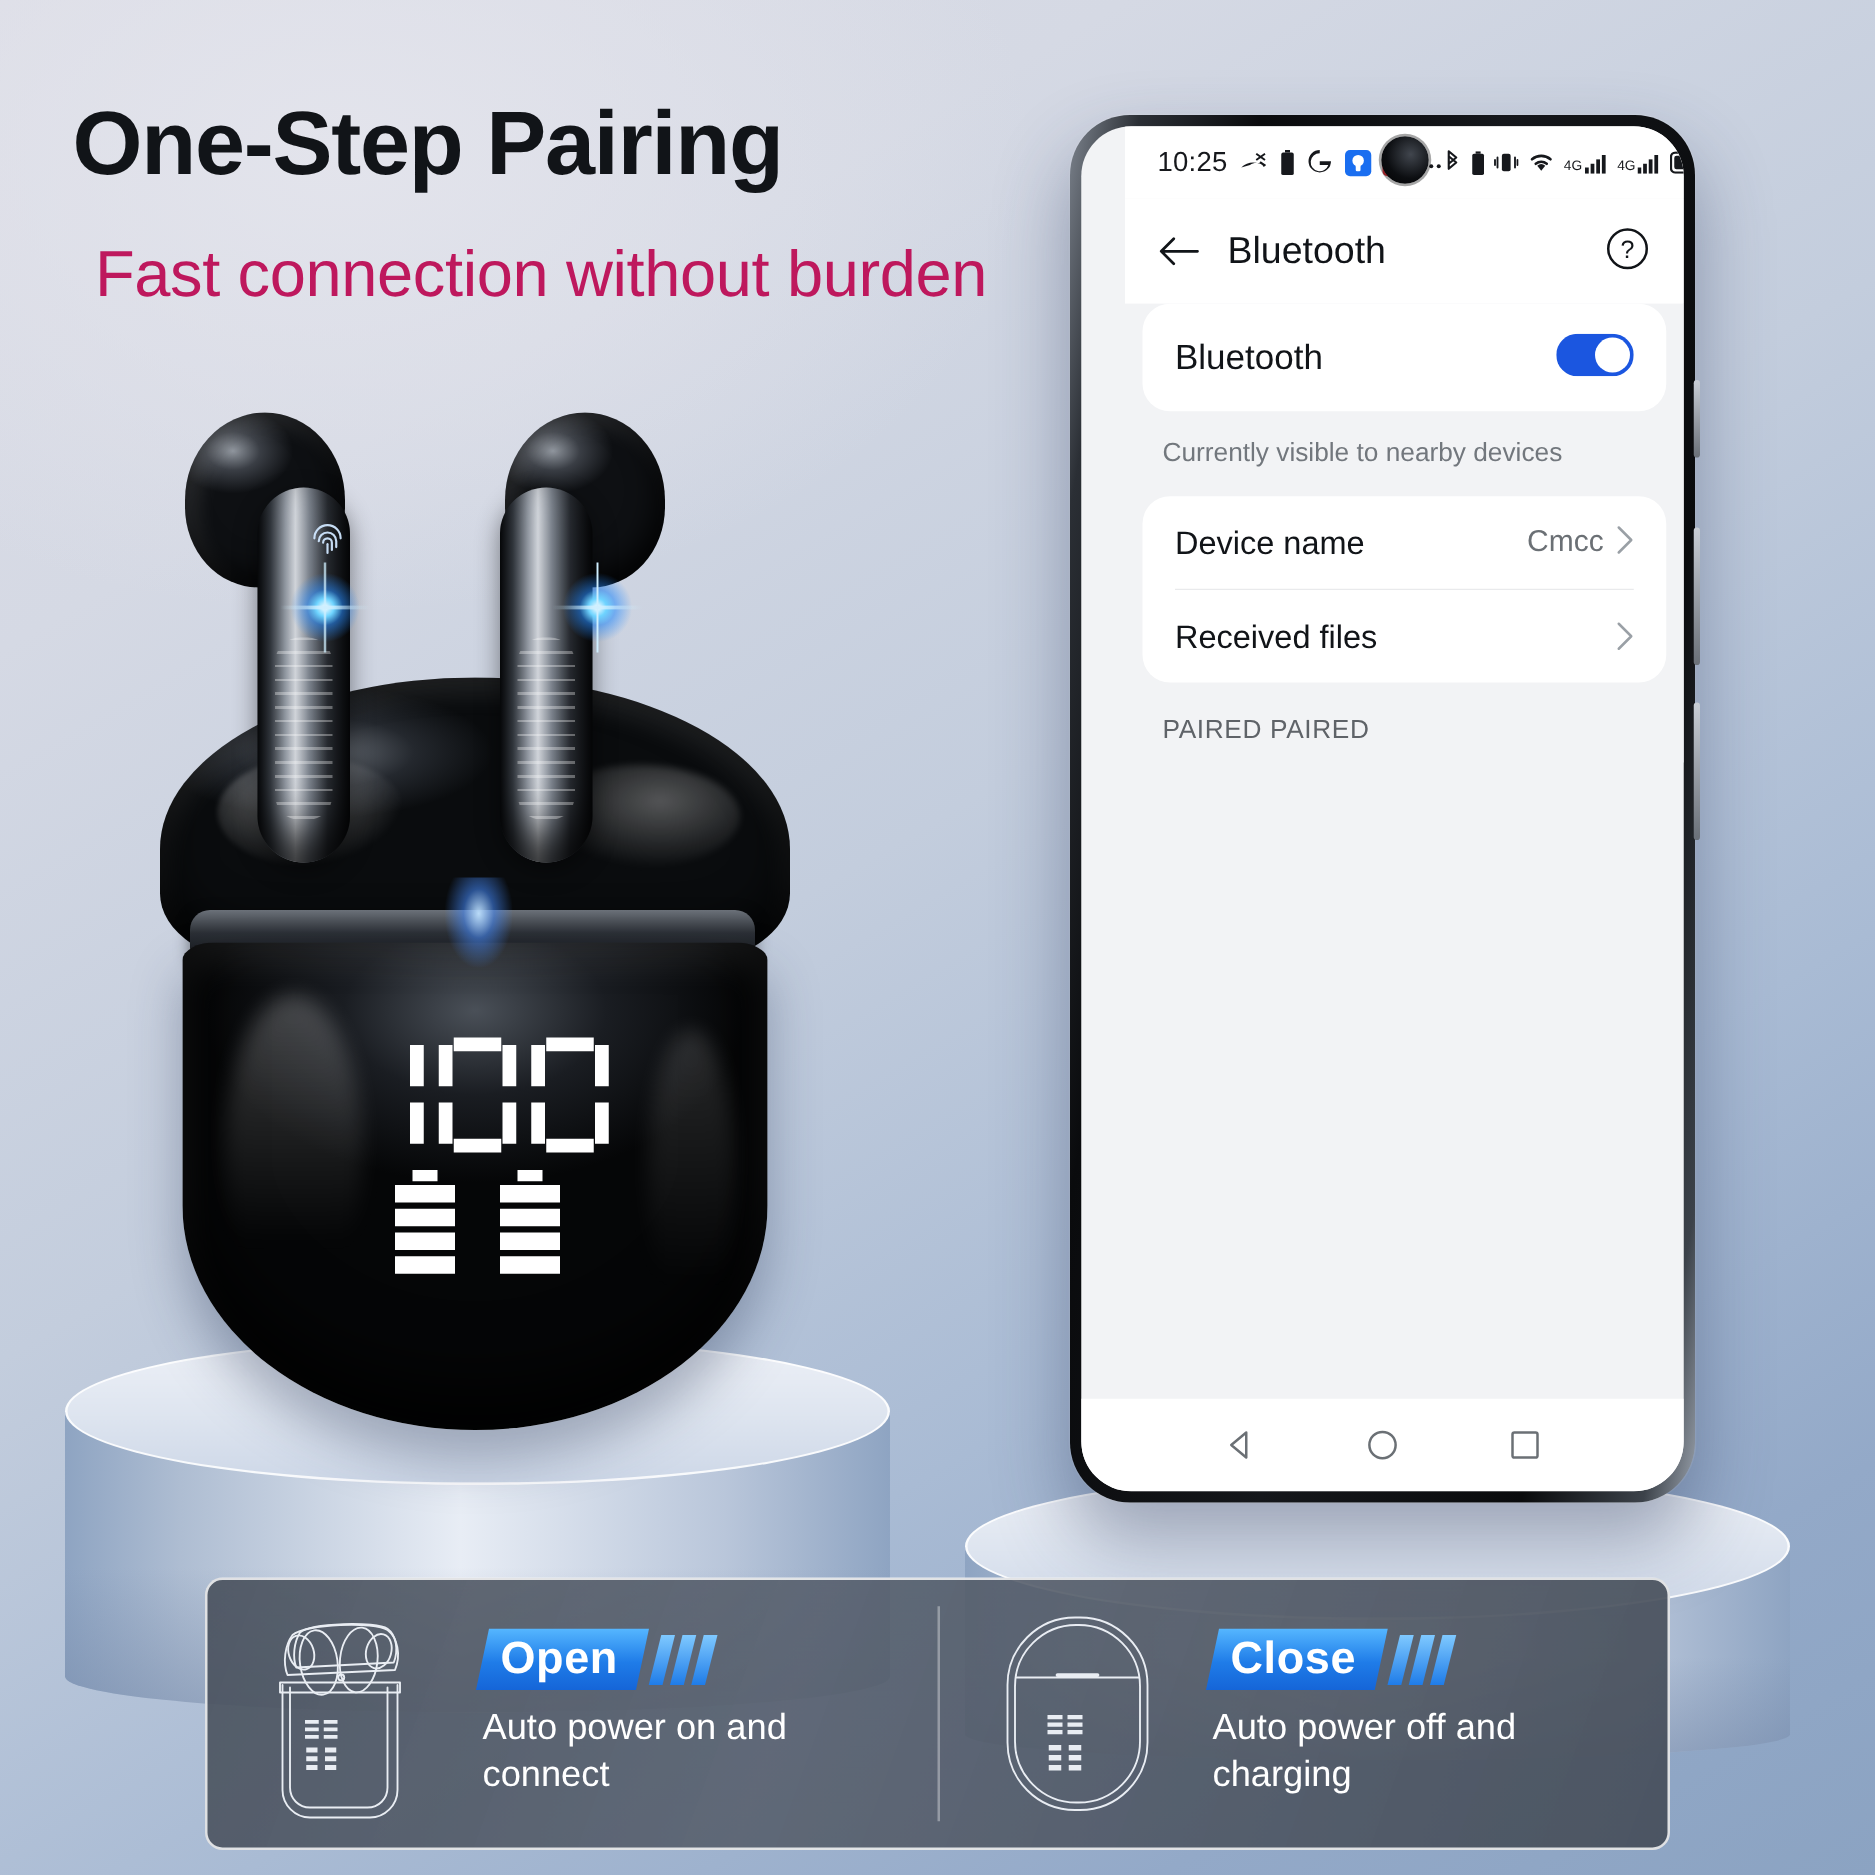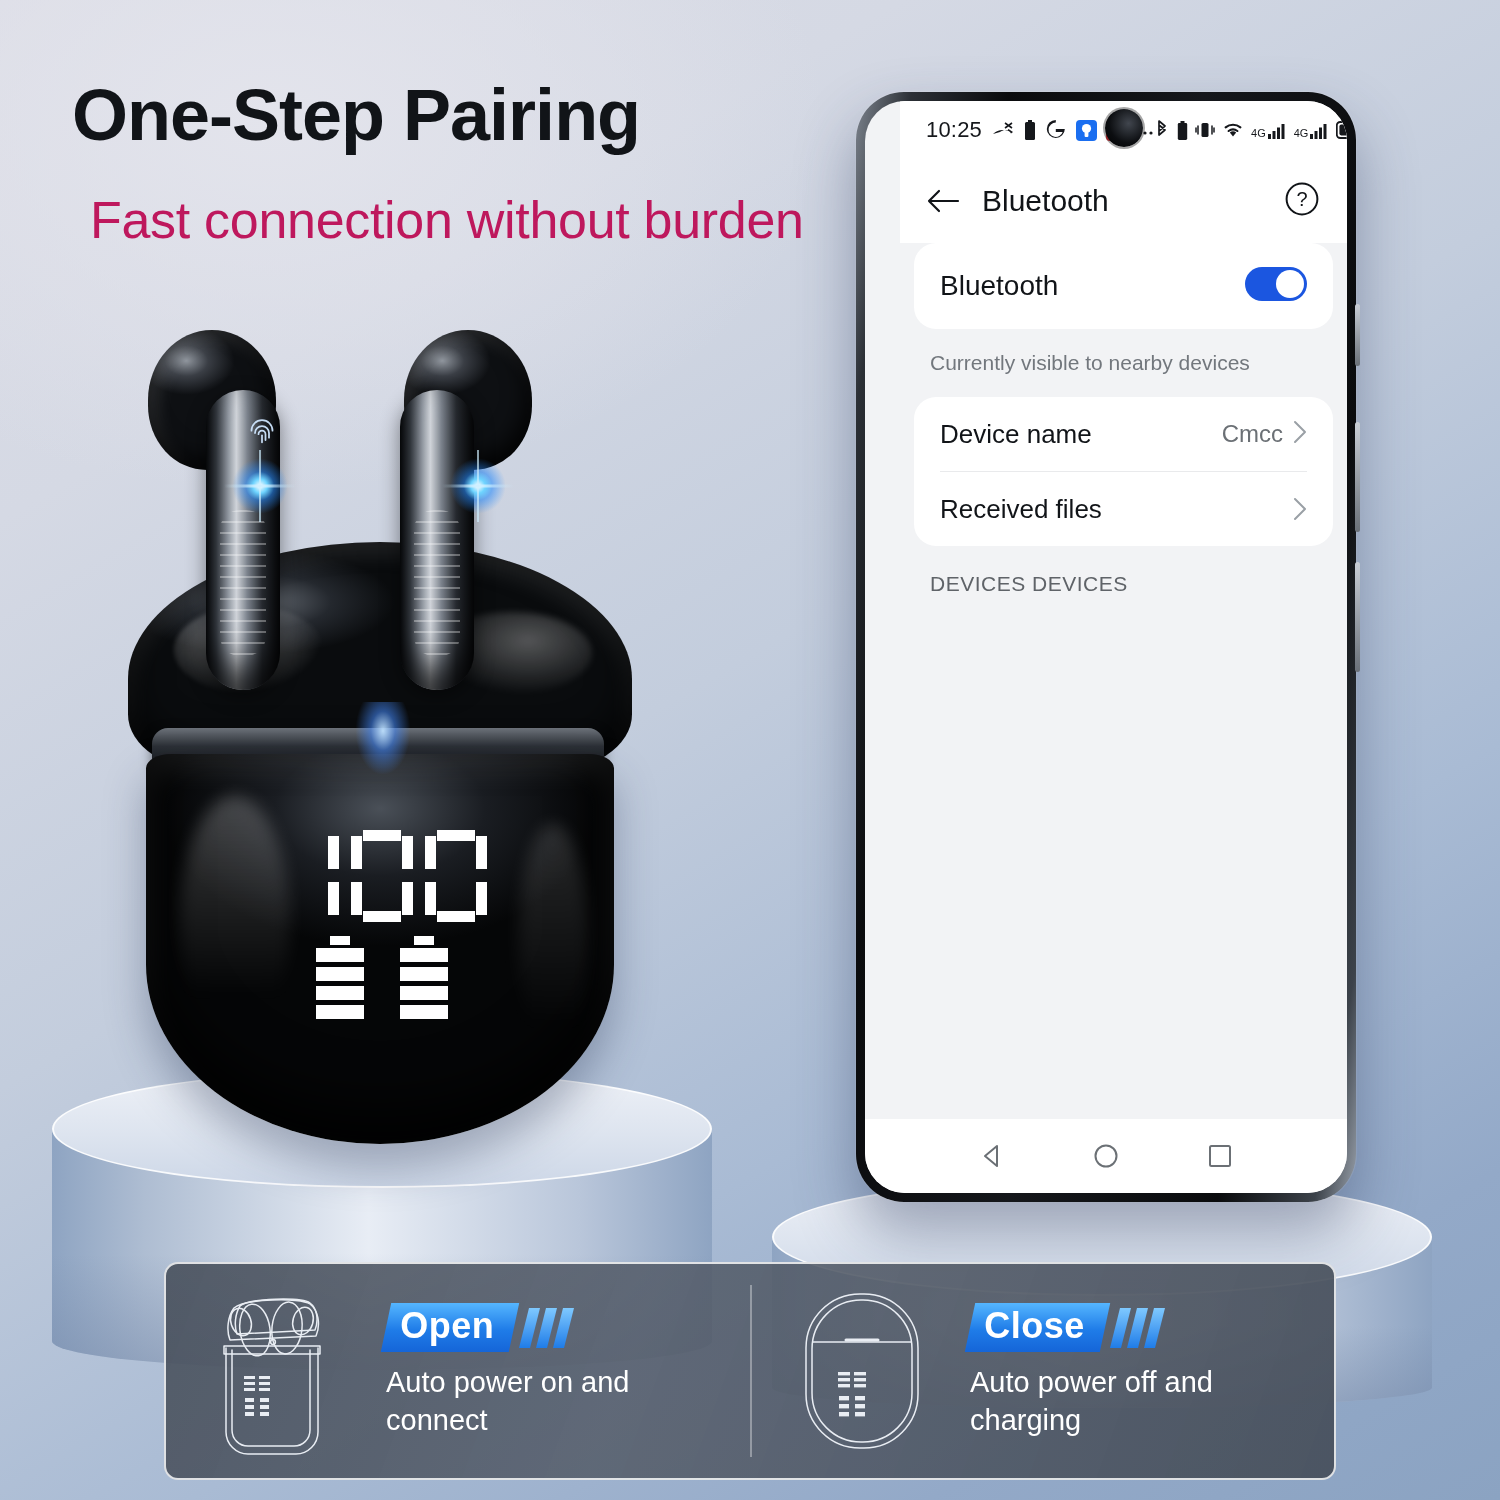--- a/index.html
+++ b/index.html
@@ -6,21 +6,21 @@
   html,body { width:1500px; height:1500px; overflow:hidden; }
   body {
     font-family:"Liberation Sans", sans-serif;
     background:
       radial-gradient(ellipse 900px 600px at 18% 8%, #e3e4ec 0%, rgba(227,228,236,0) 62%),
       linear-gradient(150deg, #dcdde6 0%, #d5d9e4 22%, #c3cddd 46%, #a9bbd4 68%, #93a9c8 86%, #8ba3c2 100%);
     position:relative;
   }
 
   
-  .headline-block { position:absolute; left:72px; top:78px; width:760px; }
+  .headline-block { position:absolute; left:58px; top:78px; width:760px; }
   .headline {
     font-size:72px; font-weight:bold; color:#111418; letter-spacing:-1px;
     line-height:1.05; white-space:nowrap;
   }
   .subhead {
     margin-top:36px; margin-left:18px;
     font-size:52px; color:#be185d; font-weight:400; letter-spacing:-0.3px;
     white-space:nowrap;
   }
 
@@ -460,21 +460,21 @@
           <span class="row-title">Received files</span>
           <span class="row-value">
             <span></span>
             <svg width="14" height="24" viewBox="0 0 14 24">
               <path d="M2 2l10 10L2 22" stroke="#9aa0a6" stroke-width="2" fill="none" stroke-linecap="round" stroke-linejoin="round"></path>
             </svg>
           </span>
         </div>
       </div>
 
-      <div class="section-hdr">DEVICES DEVICES</div>
+      <div class="section-hdr">PAIRED PAIRED</div>
 
     </div>
 
     <div class="navbar">
       <svg width="28" height="28" viewBox="0 0 28 28">
         <path d="M19 4L7 14l12 10z" fill="none" stroke="#6b7075" stroke-width="2" stroke-linejoin="round"></path>
       </svg>
       <svg width="28" height="28" viewBox="0 0 28 28">
         <circle cx="14" cy="14" r="10.5" fill="none" stroke="#6b7075" stroke-width="2"></circle>
       </svg>

